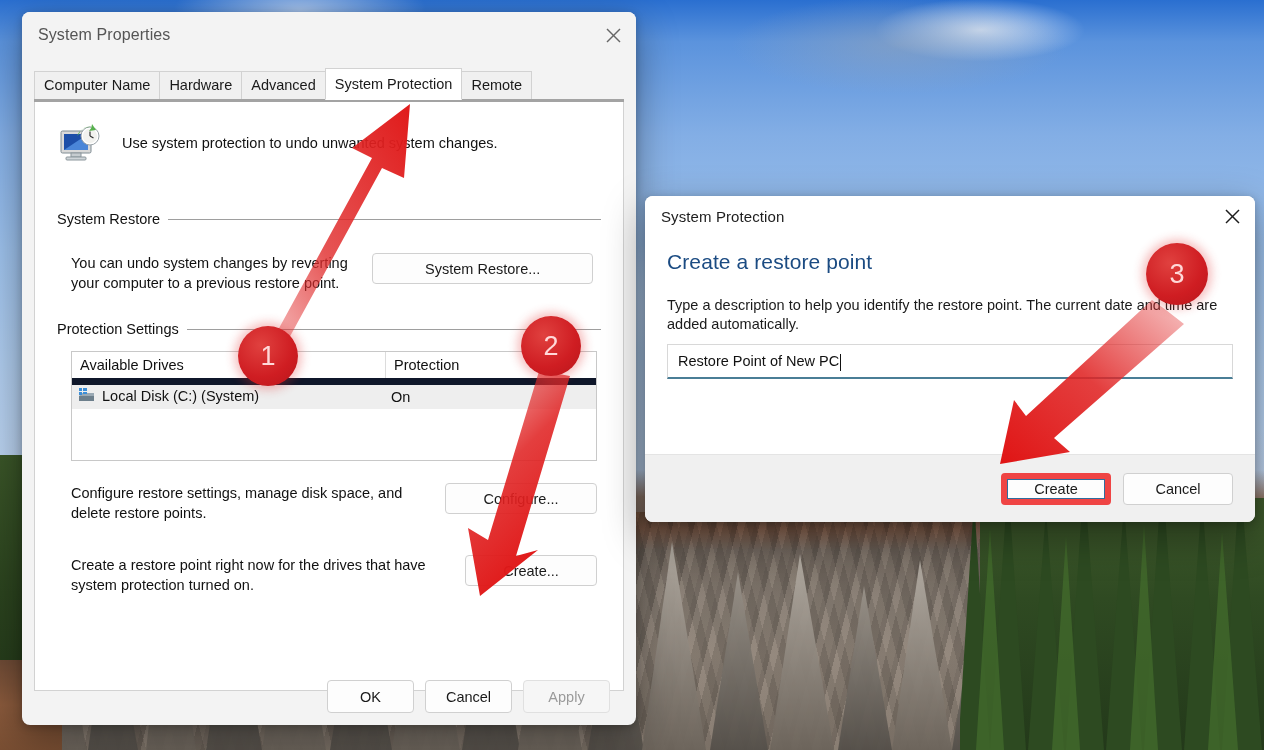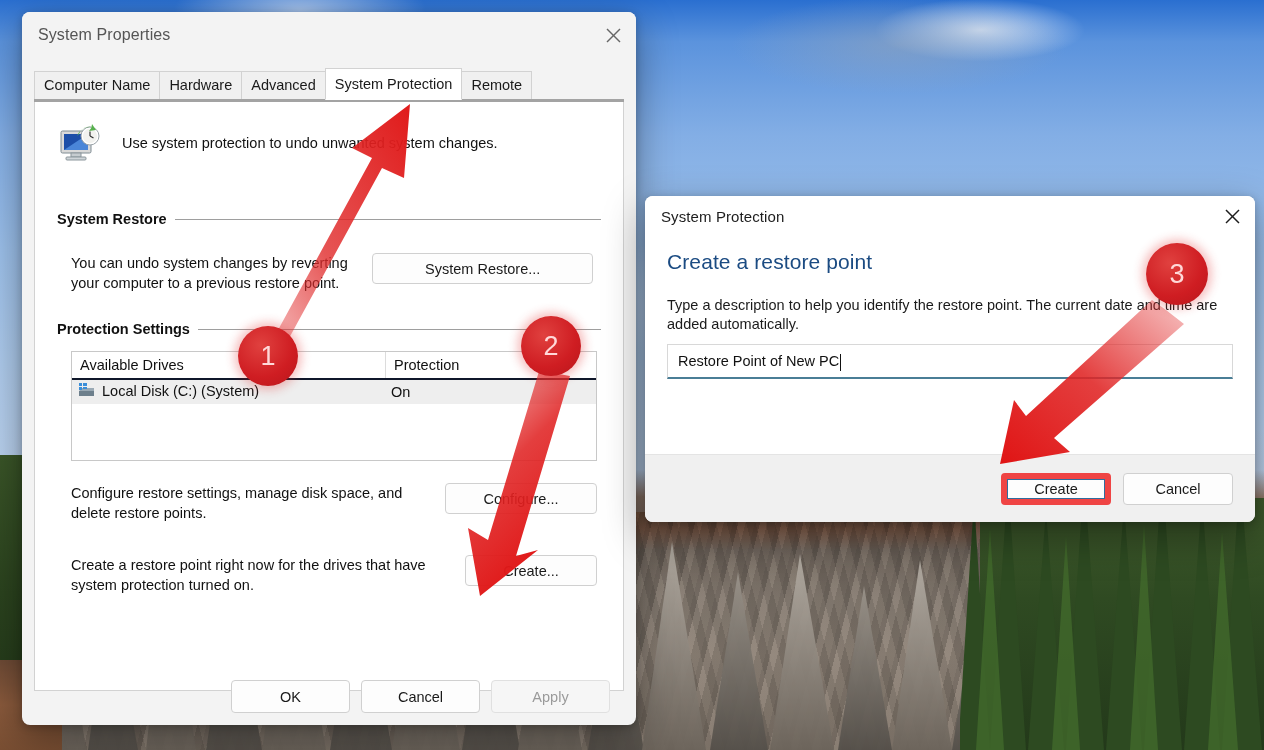--- a/index.html
+++ b/index.html
@@ -122,21 +122,20 @@
     display: flex; align-items: flex-start;
     padding: 22px 0 0 24px;
   }
   .intro-text { font-size: 14.5px; color: #111; padding-left: 19px; padding-top: 11px; }
 
   .group { margin: 0 22px; position: relative; }
   .group-head {
     display: flex; align-items: center; gap: 8px;
     font-size: 14.5px; color: #111;
     white-space: nowrap;
-    font-weight: bold;
   }
   .group-rule { flex: 1; height: 1px; background: #9e9e9e; }
 
   .row { display: flex; align-items: flex-start; justify-content: space-between; }
   .row-text { font-size: 14.5px; color: #111; line-height: 20px; }
 
   .btn {
     font-family: "Liberation Sans", sans-serif;
     font-size: 14.5px;
     color: #1a1a1a;
@@ -149,39 +148,39 @@
   }
   .btn.disabled { color: #9a9a9a; background: #f6f6f6; border-color: #e0e0e0; }
   .btn.accent { border: 6px solid #ef4444; box-shadow: 0 0 0 1px #2f6d9e inset; }
 
   
   .drive-table {
     border: 1px solid #c8c8c8;
     background: #fff;
     height: 108px;
   }
-  .dt-head { display: flex; height: 26px; border-bottom: 2px solid #0f172a; }
+  .dt-head { display: flex; height: 26px; border-bottom: 7px solid #0f172a; }
   .dt-h {
     font-size: 14.5px; color: #111;
     display: flex; align-items: center;
     padding-left: 8px;
   }
   .dt-h.c1 { width: 305px; border-right: 1px solid #dcdcdc; }
   .dt-h.c2 { flex: 1; }
   .dt-row { display: flex; height: 24px; background: #eeeeee; align-items: center; }
   .dt-c { font-size: 14.5px; color: #111; display: flex; align-items: flex-start; }
   .dt-c.c1 { width: 305px; padding-left: 6px; gap: 7px; }
   .dt-c.c2 { flex: 1; padding-left: 8px; }
 
   .footer-btns {
     position: absolute; left: 0; right: 0; bottom: 12px;
     display: flex; justify-content: flex-end; gap: 11px;
     padding-right: 26px;
   }
-  .footer-btns .btn { width: 119px; height: 33px; justify-content: center; }
+  .footer-btns .btn { width: 87px; height: 33px; justify-content: center; }
 
   
   #sysprot { left: 645px; top: 196px; width: 610px; height: 326px; background:#fff; }
   #sysprot .titlebar { height: 40px; background:#fff; }
   #sysprot .title-text { font-size: 15px; color: #1d1d1d; }
   #sysprot .close-btn { height: 40px; }
   .dlg-body { padding: 14px 22px 0 22px; background: #fff; }
   .dlg-h1 { font-size: 21px; color: #1b4b82; letter-spacing: .1px; }
   .dlg-p { font-size: 14.5px; color: #1a1a1a; line-height: 19px; margin-top: 22px; }
   .dlg-input {

